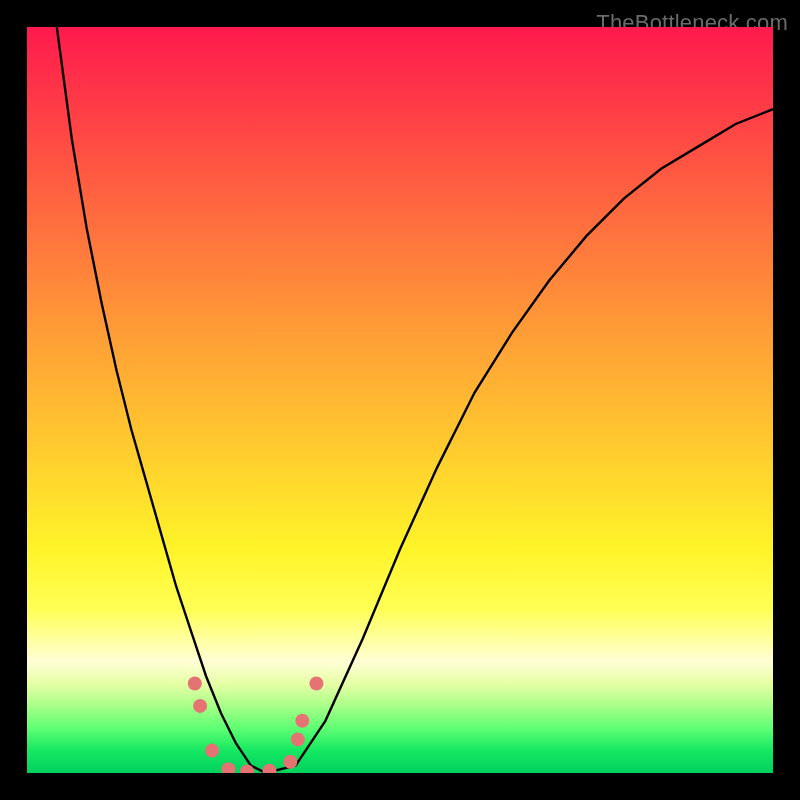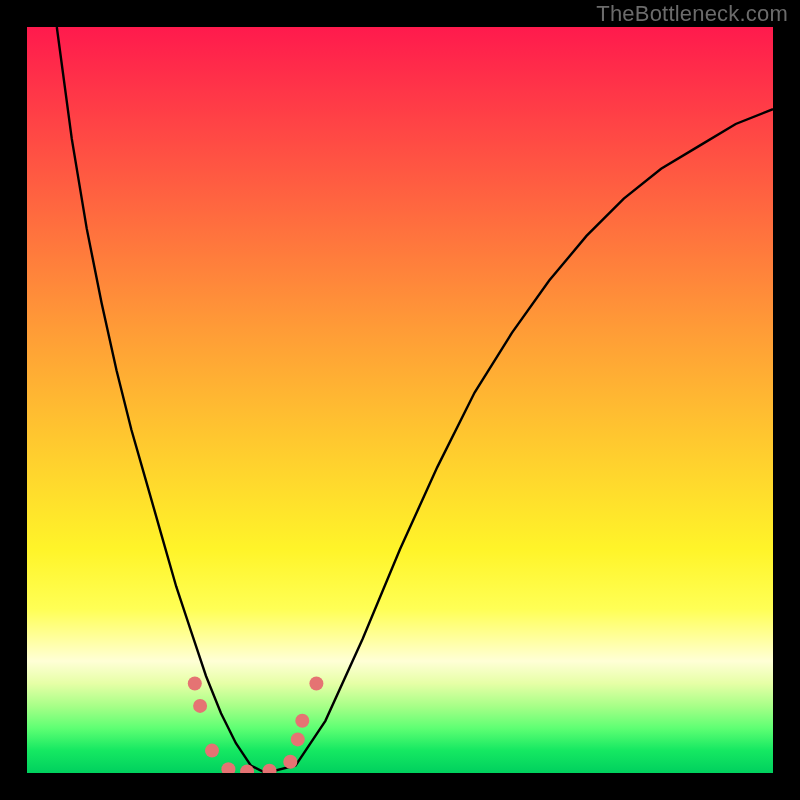--- a/index.html
+++ b/index.html
@@ -35,21 +35,21 @@
       #ffffd6 85%,
       #e6ffa6 88%,
       #a8ff88 91%,
       #5eff73 94%,
       #15e862 97%,
       #00d05e 100%
     );
   }
   .watermark {
     position: absolute;
-    top: 1px;
+    top: 10px;
     right: 12px;
     color: #6b6b6b;
     font-size: 22px;
     letter-spacing: 0.2px;
     font-weight: 400;
   }
   svg.curve {
     position: absolute;
     inset: 0;
   }

